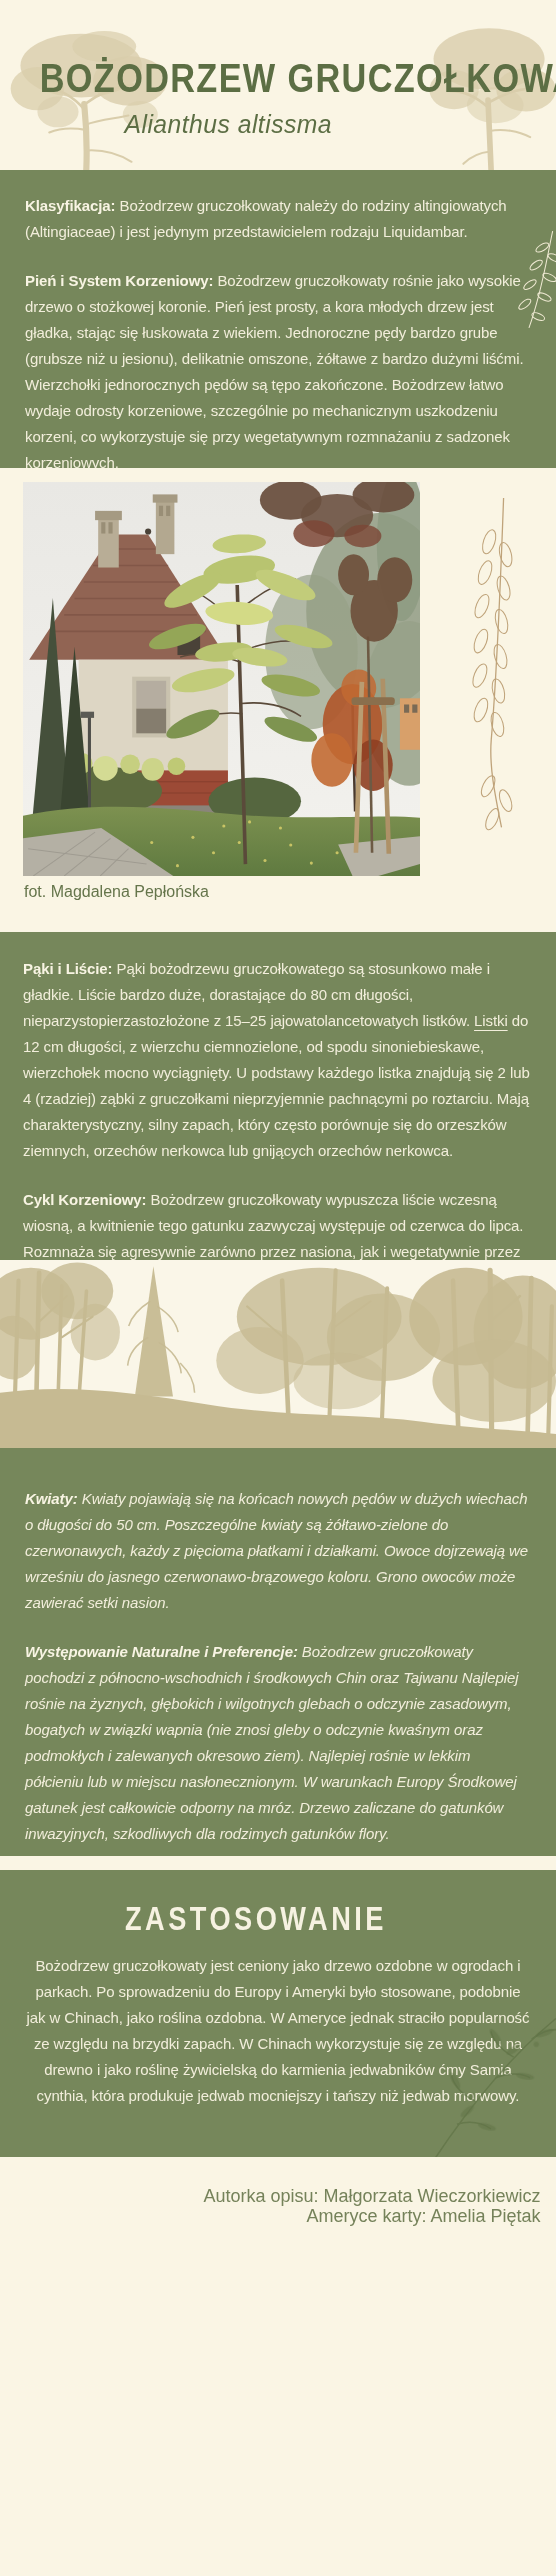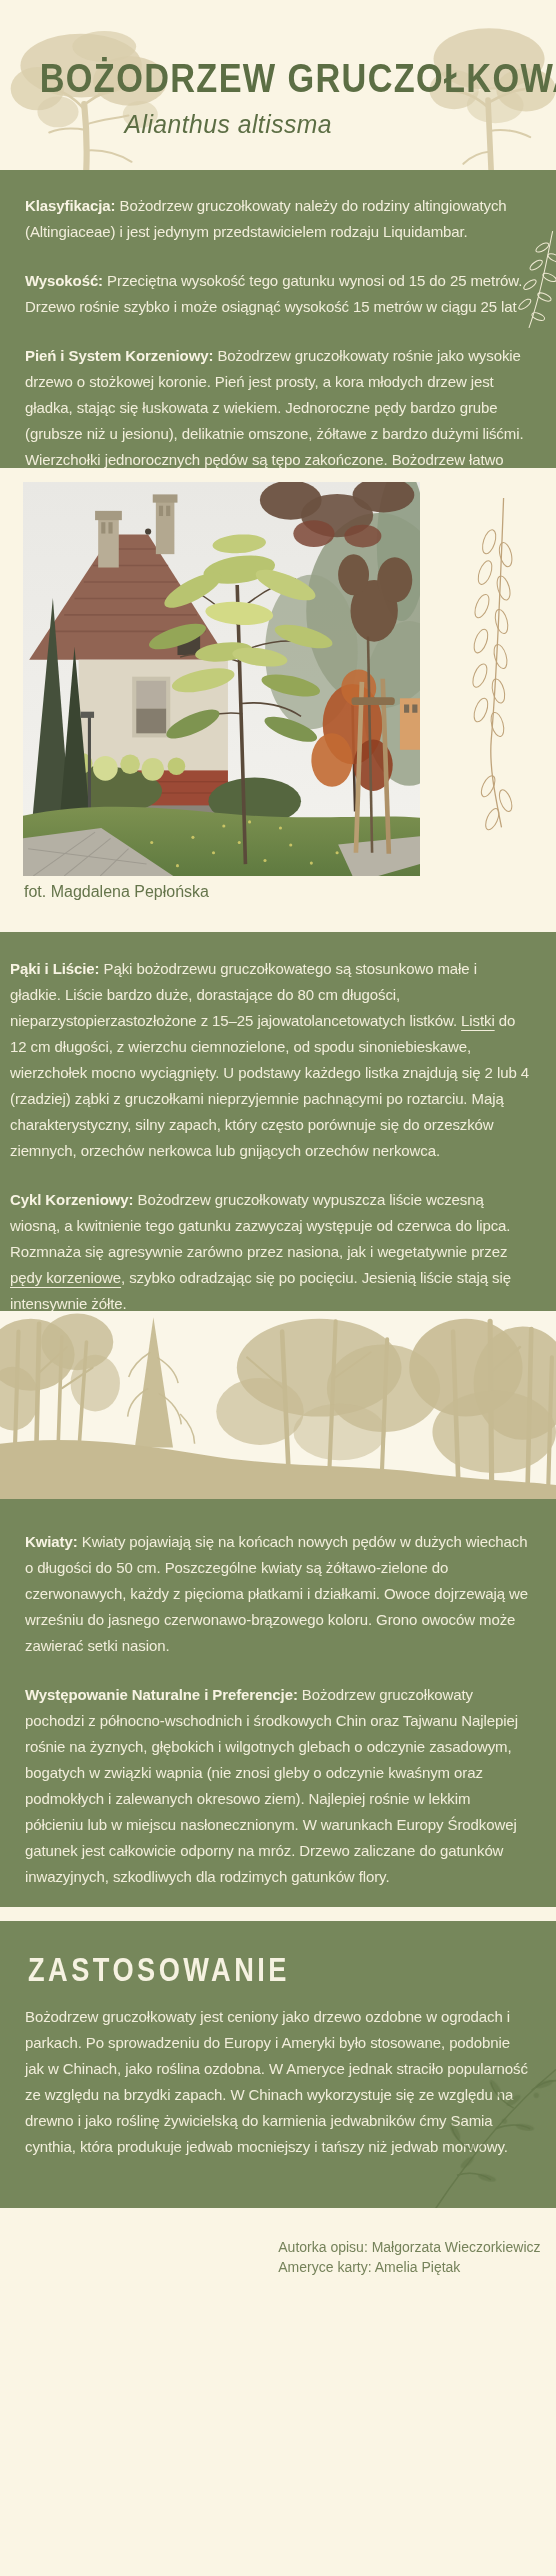--- a/index.html
+++ b/index.html
@@ -13,22 +13,22 @@
   .tree-sil{position:absolute;top:0;}
   .title-wrap{position:absolute;left:0;top:56px;width:556px;text-align:center;}
   .main-title{display:inline-block;color:#5C6E44;font-weight:700;font-size:39px;
               letter-spacing:1.5px;transform:scale(.88,1.04);white-space:nowrap;}
   .subtitle-wrap{position:absolute;left:0;top:109px;width:456px;text-align:center;}
   .subtitle{display:inline-block;color:#5C6E44;font-style:italic;font-size:26px;
             letter-spacing:0.5px;transform:scaleX(.95);}
 
   
   .sec1{height:298px;padding:23px 25px 0 25px;}
-  .sec2{height:379px;padding:24px 25px 0 10px;}
-  .sec3{height:408px;padding:30px 25px 0 25px;}
+  .sec2{height:328px;padding:24px 25px 0 23px;}
+  .sec3{height:408px;padding:38px 25px 0 25px;font-style:italic;}
   .body-text p{margin:0 0 23px 0;font-size:15px;line-height:26px;letter-spacing:-0.1px;}
   .body-text strong{font-weight:700;color:#F8F4E3;}
   .u{text-decoration:underline;text-underline-offset:3.6px;text-decoration-thickness:1px;}
 
   
   .photo-block{height:464px;background:#FAF5E4;}
   .photo-frame{position:absolute;left:23px;top:14.4px;width:397px;height:394px;overflow:hidden;}
   .caption{position:absolute;left:24px;top:415px;font-size:16px;color:#65754B;}
 
   
@@ -36,29 +36,29 @@
   .seed-branch{position:absolute;left:452px;top:30px;}
   .olive-branch{position:absolute;right:-4.1px;bottom:-5.2px;opacity:.85;}
 
   
   .forest{height:188px;background:#FAF6E8;}
 
   
   .divider{height:14.4px;background:#FAF5E4;}
 
   
-  .sec4{height:287px;padding:26px 25px 12px 25px;}
+  .sec4{height:287px;padding:26px 25px 12px 25px;text-align:center;}
   .usage-heading{display:inline-block;margin:4.1px 0 15.5px 3.1px;color:#F6F2E1;font-size:32px;
                  font-weight:700;letter-spacing:4.1px;transform:scale(.85,1.05);
                  transform-origin:left center;white-space:nowrap;}
 
   
   .footer{height:688px;background:#FAF5E4;}
-  .credits{position:absolute;right:15.5px;top:30px;text-align:left;color:#75825A;
-           font-size:14px;line-height:19.6px;}
+  .credits{position:absolute;right:15.5px;top:30px;text-align:right;color:#75825A;
+           font-size:18px;line-height:19.6px;}
 </style>
 </head>
 <body>
 
 <div class="page">
 
   <div class="section header">
     <svg class="tree-sil" style="left:9.3px;top:27px" width="170" height="143" viewBox="0 0 330 278">
       <g fill="#D9CDAB">
         <ellipse cx="140" cy="75" rx="118" ry="62" opacity=".8"></ellipse>
@@ -95,21 +95,20 @@
     <div class="title-wrap">
       <span class="main-title">BOŻODRZEW GRUCZOŁKOWATY</span>
     </div>
     <div class="subtitle-wrap">
       <span class="subtitle">Alianthus altissma</span>
     </div>
   </div>
 
   <div class="section green sec1 body-text">
     <p><strong>Klasyfikacja:</strong><span> Bożodrzew gruczołkowaty należy do rodziny altingiowatych (Altingiaceae) i jest jedynym przedstawicielem rodzaju Liquidambar.</span></p>
-    <p><strong>Wysokość:</strong><span> Przeciętna wysokość tego gatunku wynosi od 15 do 25 metrów. Drzewo rośnie szybko i może osiągnąć wysokość 15 metrów w ciągu 25 lat</span></p>
     <p><strong>Pień i System Korzeniowy:</strong><span> Bożodrzew gruczołkowaty rośnie jako wysokie drzewo o stożkowej koronie. Pień jest prosty, a kora młodych drzew jest gładka, stając się łuskowata z wiekiem. Jednoroczne pędy bardzo grube (grubsze niż u jesionu), delikatnie omszone, żółtawe z bardzo dużymi liśćmi. Wierzchołki jednorocznych pędów są tępo zakończone. Bożodrzew łatwo wydaje odrosty korzeniowe, szczególnie po mechanicznym uszkodzeniu korzeni, co wykorzystuje się przy wegetatywnym rozmnażaniu z sadzonek korzeniowych.</span></p>
     <svg class="branch-right" width="67" height="98" viewBox="0 0 130 190">
       <g stroke="#EFE9D2" stroke-width="2" fill="none">
         <path d="M108,0 C96,55 88,115 62,188"></path>
         <ellipse cx="88" cy="32" rx="14" ry="6" transform="rotate(-30 88 32)"></ellipse>
         <ellipse cx="112" cy="52" rx="14" ry="6" transform="rotate(25 112 52)"></ellipse>
         <ellipse cx="76" cy="66" rx="14" ry="6" transform="rotate(-35 76 66)"></ellipse>
         <ellipse cx="102" cy="90" rx="14" ry="6" transform="rotate(25 102 90)"></ellipse>
         <ellipse cx="64" cy="104" rx="14" ry="6" transform="rotate(-35 64 104)"></ellipse>
         <ellipse cx="92" cy="128" rx="14" ry="6" transform="rotate(25 92 128)"></ellipse>

